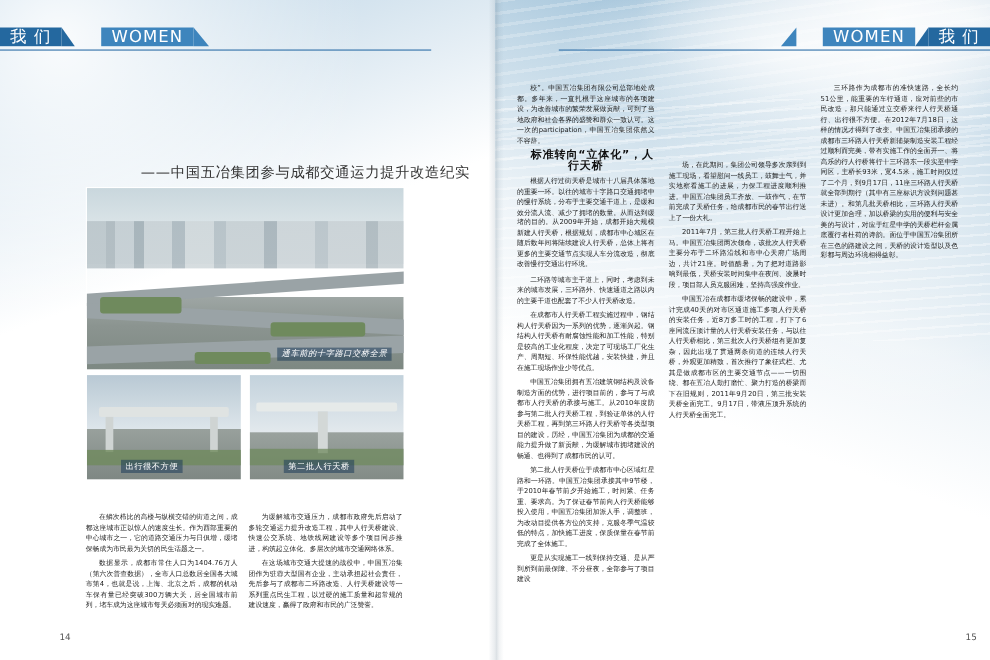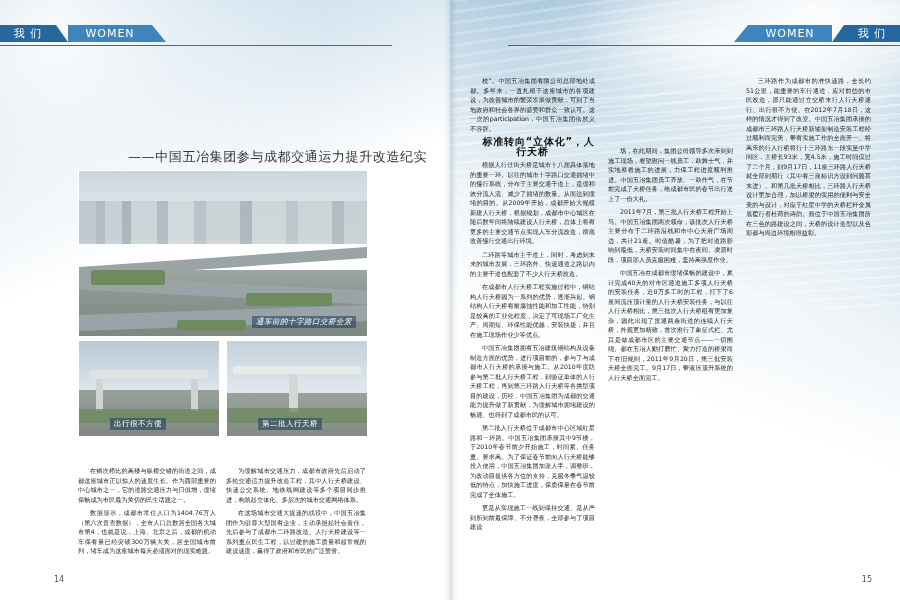--- a/index.html
+++ b/index.html
@@ -45,25 +45,25 @@
     background:linear-gradient(90deg, rgba(120,140,155,0) 0%, rgba(120,140,155,.18) 45%, rgba(120,140,155,.28) 50%, rgba(120,140,155,.10) 70%, rgba(120,140,155,0) 100%);
     pointer-events:none;
   }
 
   
   .head{position:absolute;top:22px;height:22px;display:flex;align-items:center;}
   .head-left{left:0;}
   .head-right{right:0;flex-direction:row;}
   .tab{
     height:17px;display:flex;align-items:center;justify-content:center;
-    color:#ffffff;font-size:11px;letter-spacing:1px;
+    color:#ffffff;font-size:15px;letter-spacing:1px;
     background:#2f6fa8;
   }
   .tab-cn{width:56px;background:#24689f;}
-  .tab-en{width:84px;background:#3e85bd;}
+  .tab-en{width:84px;background:#3e85bd;margin-left:24px;}
   .rule-left{position:absolute;left:0;top:45px;width:392px;height:1px;background:#2f6fa8;}
   .rule-right{position:absolute;right:0;top:45px;width:392px;height:1px;background:#2f6fa8;}
   .tri{width:0;height:0;border-top:17px solid transparent;}
 
   
   .L{position:absolute;left:0;top:0;width:450px;height:600px;}
   .title{
     position:absolute;left:78px;top:98px;width:330px;
     font-family:"DejaVu Serif","Liberation Serif",serif;
     font-size:35px;font-weight:bold;color:#1a5f9e;
@@ -113,21 +113,21 @@
   .R-c3{left:296px;top:76px;width:125px;height:478px;}
   .R .col, .L .col{position:absolute;}
   .sechead{
     display:block;text-align:center;font-weight:bold;font-size:10px;
     letter-spacing:.8px;margin:3px 0 3px 0;text-indent:0;color:#0f0f0f;
   }
   .folio{
     position:absolute;bottom:16px;font-size:8px;color:#555;
   }
   .folio-l{left:24px;margin-left:30px;}
-  .folio-r{right:28px;}
+  .folio-r{right:12px;}
 </style>
 </head>
 <body>
 
 <div class="page">
 
   <div class="bg-left"></div>
   <div class="bg-right"></div>
   <div class="cloudband"></div>
   <div class="softstreak"></div>

